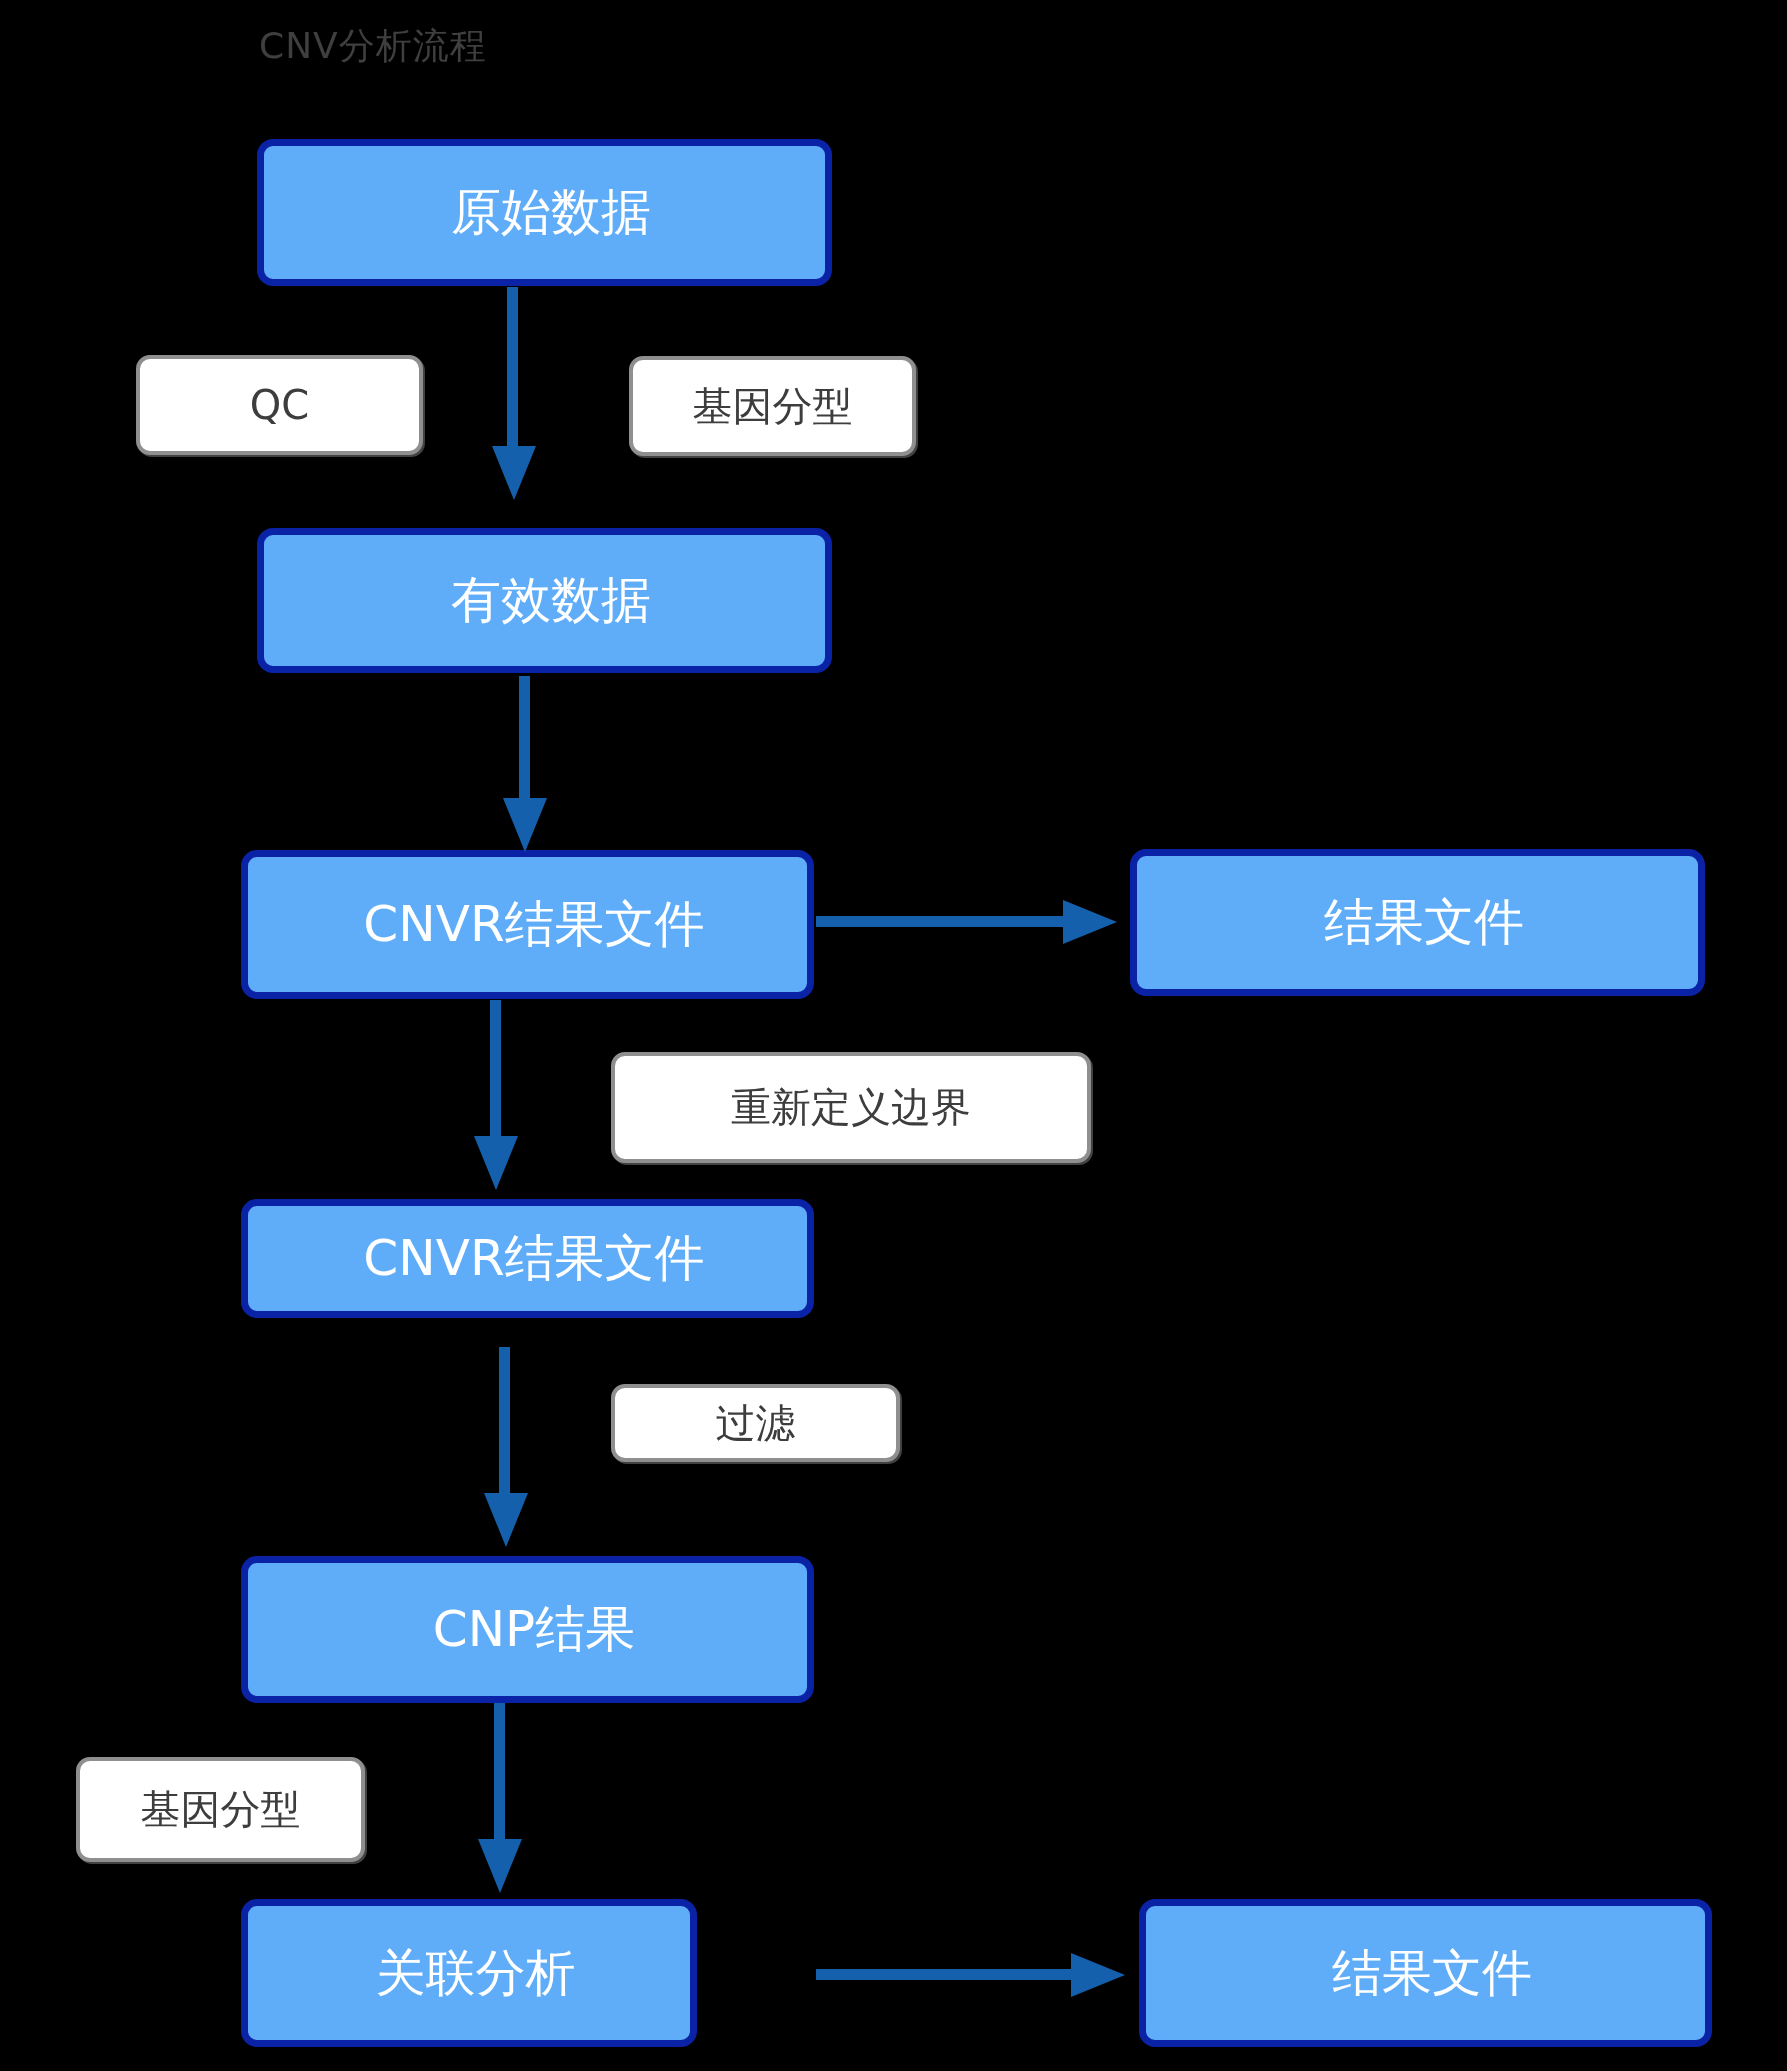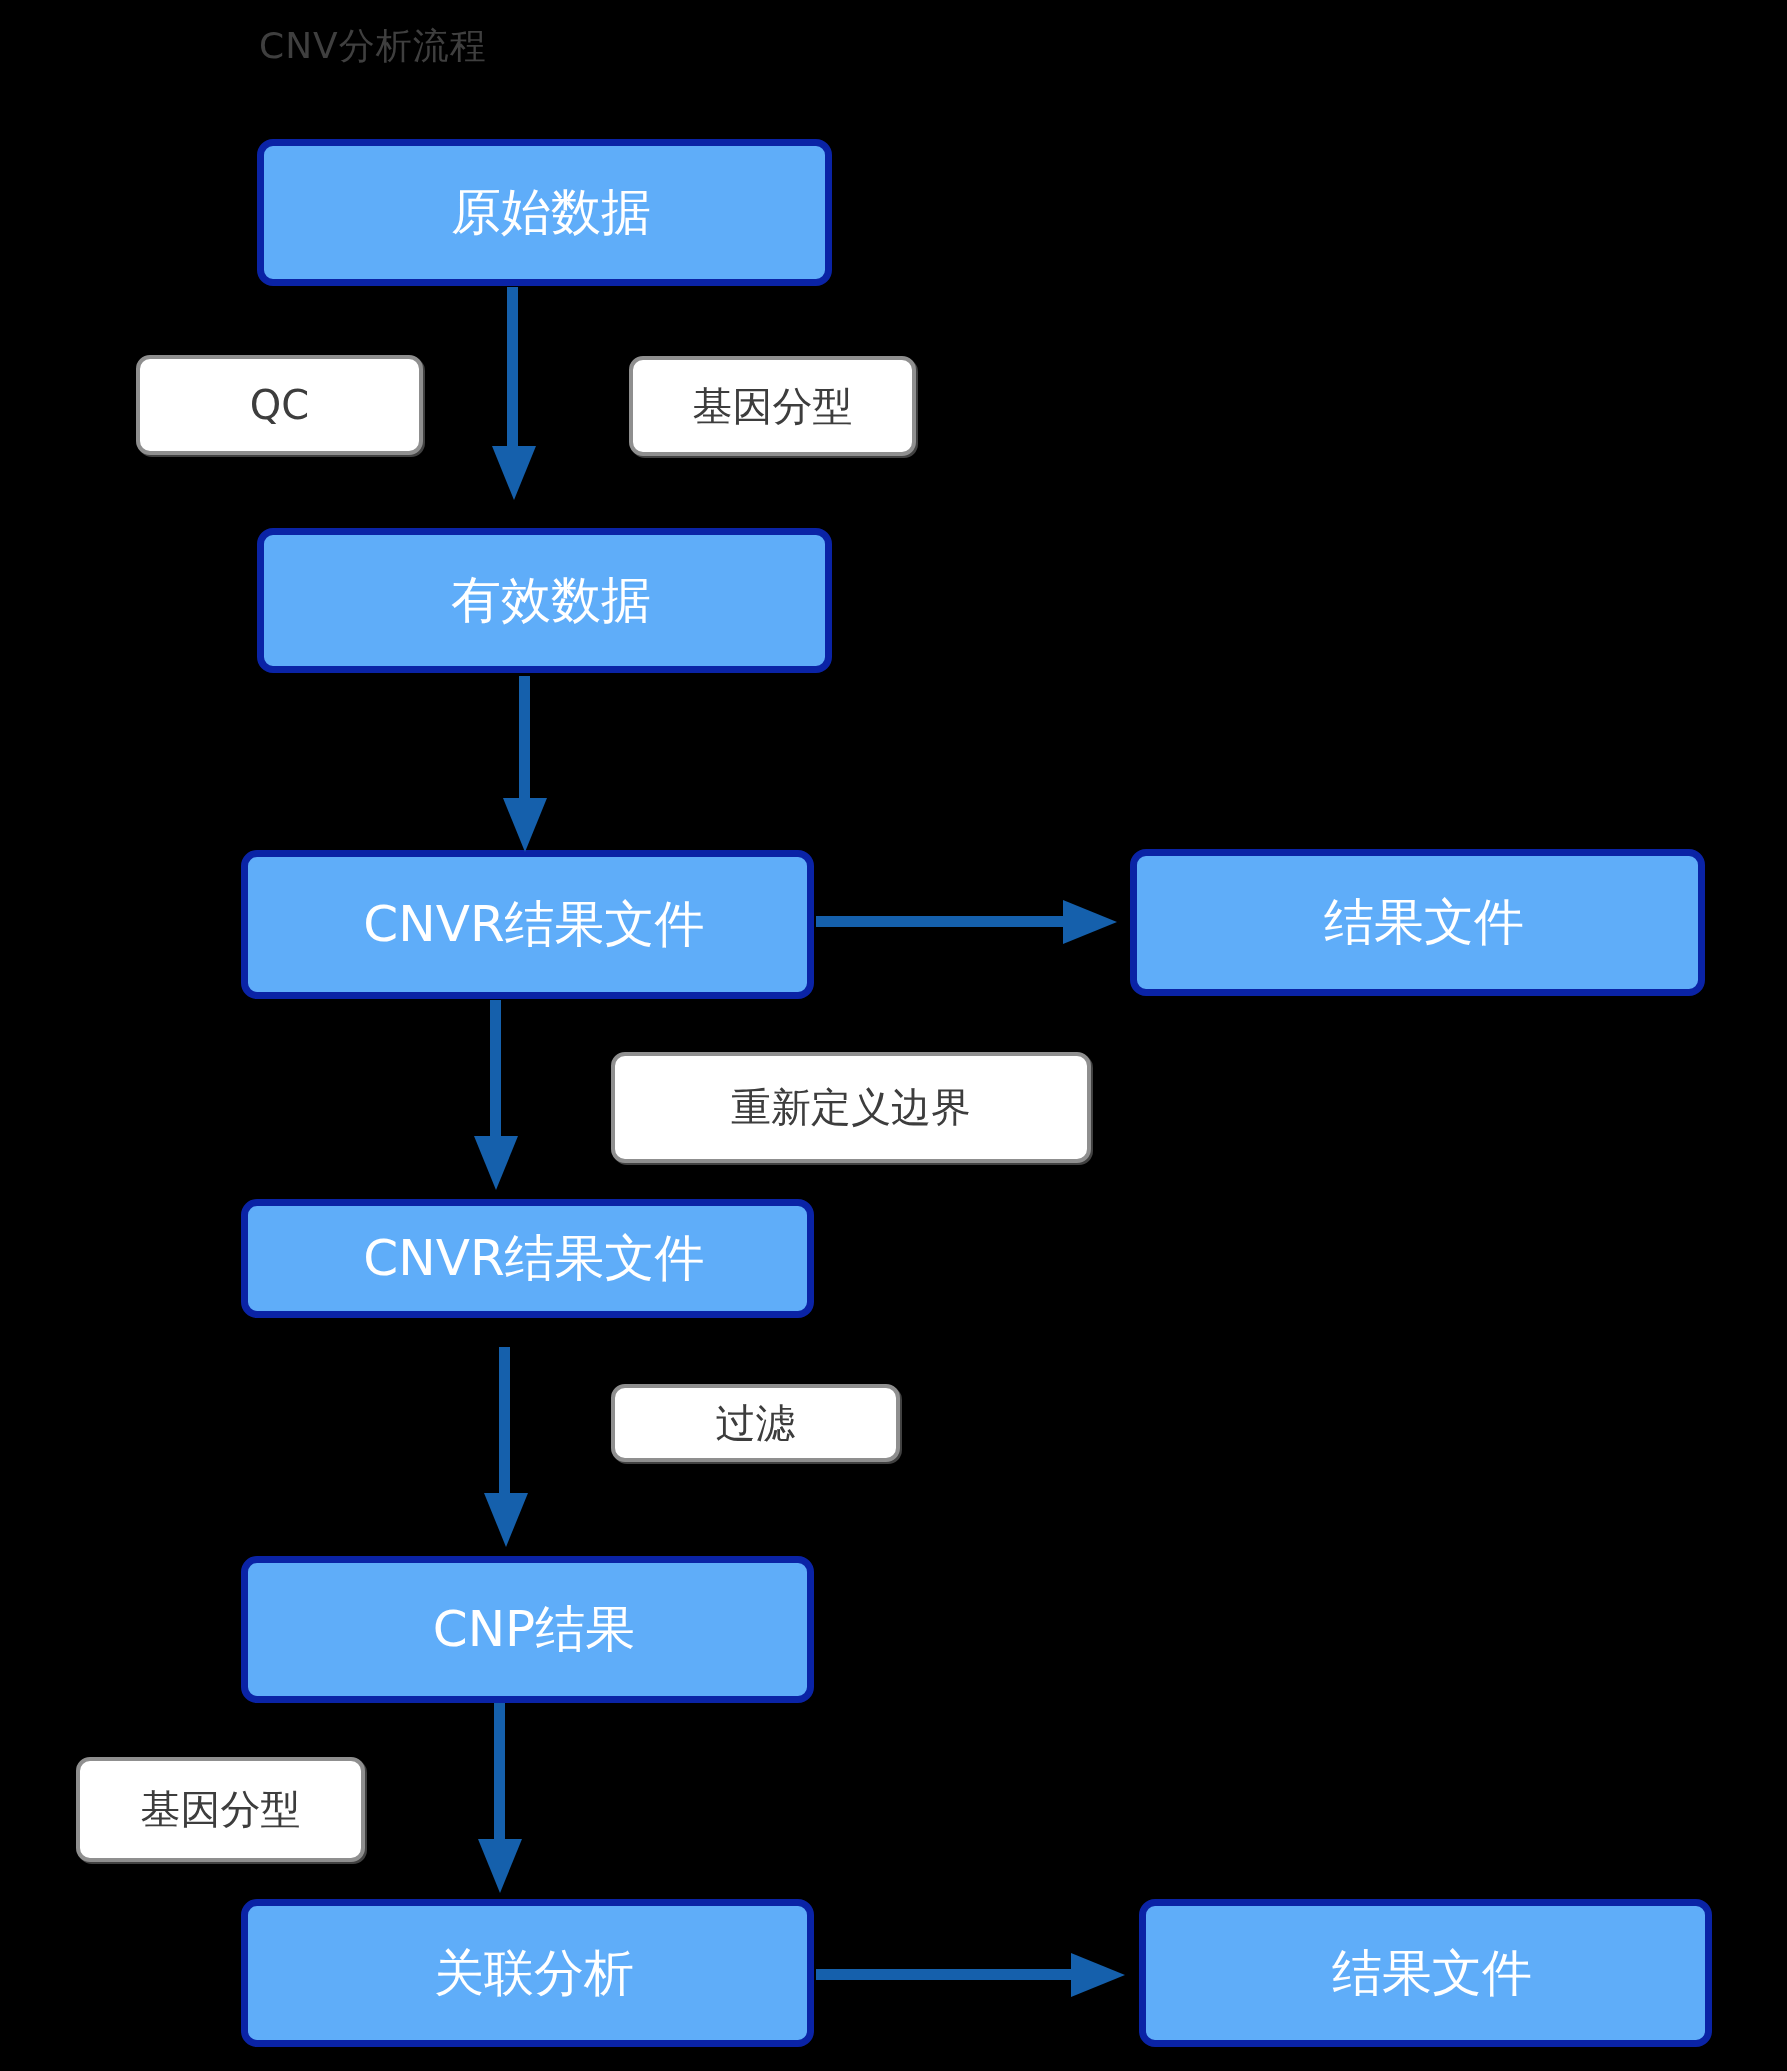--- a/index.html
+++ b/index.html
@@ -79,21 +79,21 @@
   <div class="node" style="left:257px;top:528px;width:575px;height:145px;text-align:center;">有效数据</div>
 
   <div class="node" style="left:241px;top:850px;width:573px;height:149px;">CNVR结果文件</div>
 
   <div class="node" style="left:1130px;top:849px;width:575px;height:147px;">结果文件</div>
 
   <div class="node" style="left:241px;top:1199px;width:573px;height:119px;">CNVR结果文件</div>
 
   <div class="node" style="left:241px;top:1556px;width:573px;height:147px;">CNP结果</div>
 
-  <div class="node" style="left:241px;top:1899px;width:573px;height:148px;">关联分析</div>
+  <div class="node" style="left:241px;top:1899px;width:456px;height:148px;">关联分析</div>
 
   <div class="node" style="left:1139px;top:1899px;width:573px;height:148px;">结果文件</div>
 
   <div class="steplabel" style="left:136px;top:355px;width:287px;height:100px;">QC</div>
 
   <div class="steplabel" style="left:629px;top:356px;width:287px;height:100px;">基因分型</div>
 
   <div class="steplabel" style="left:611px;top:1052px;width:480px;height:111px;">重新定义边界</div>
 
   <div class="steplabel" style="left:611px;top:1384px;width:289px;height:78px;">过滤</div>

